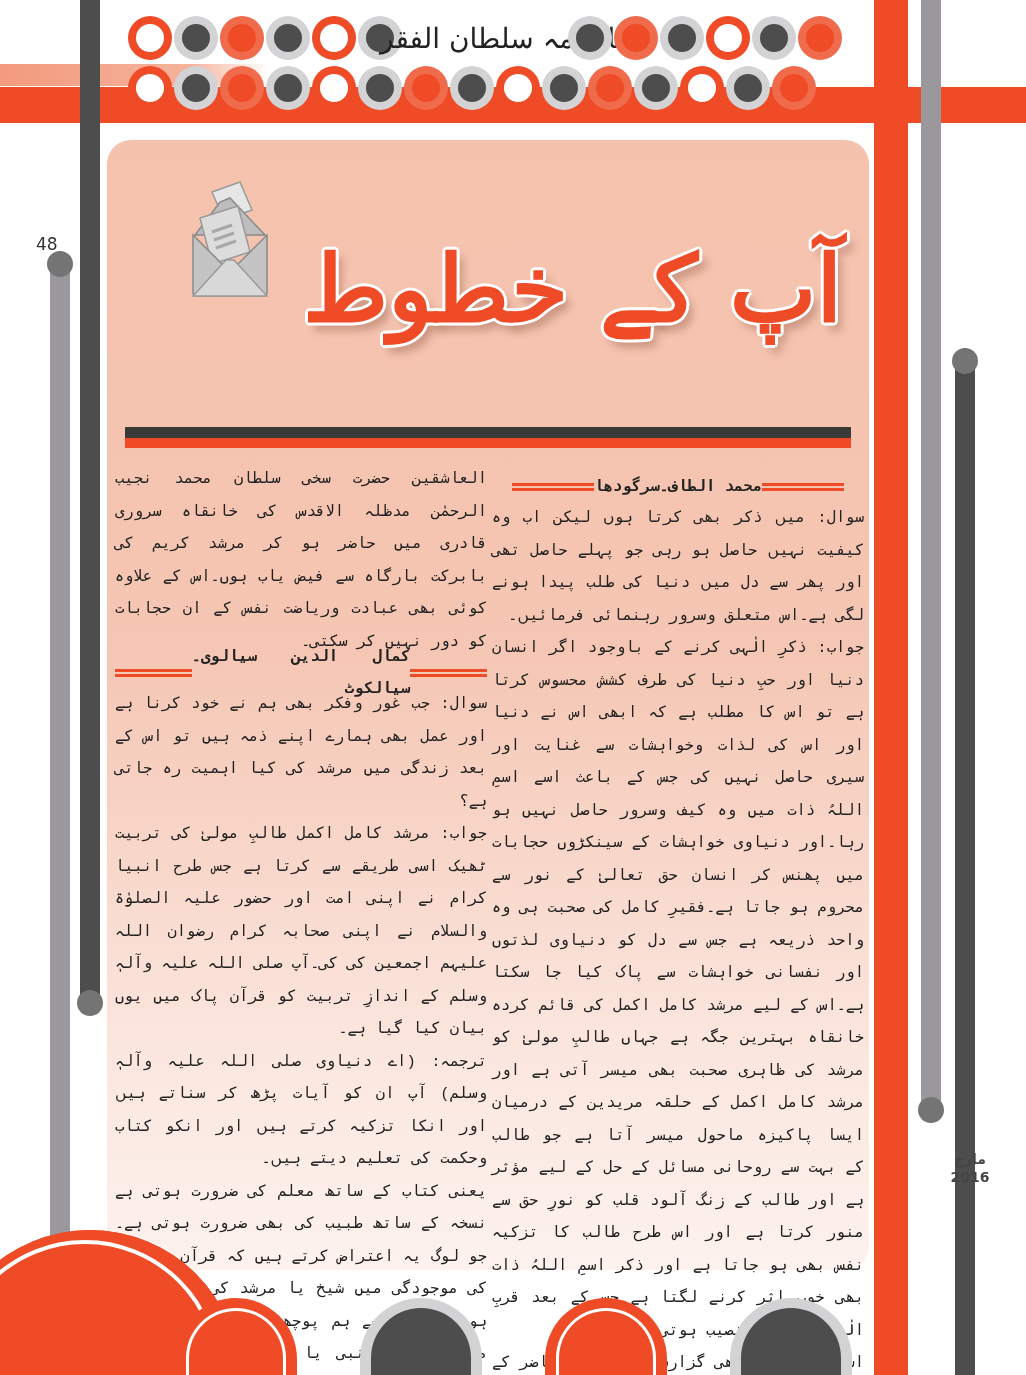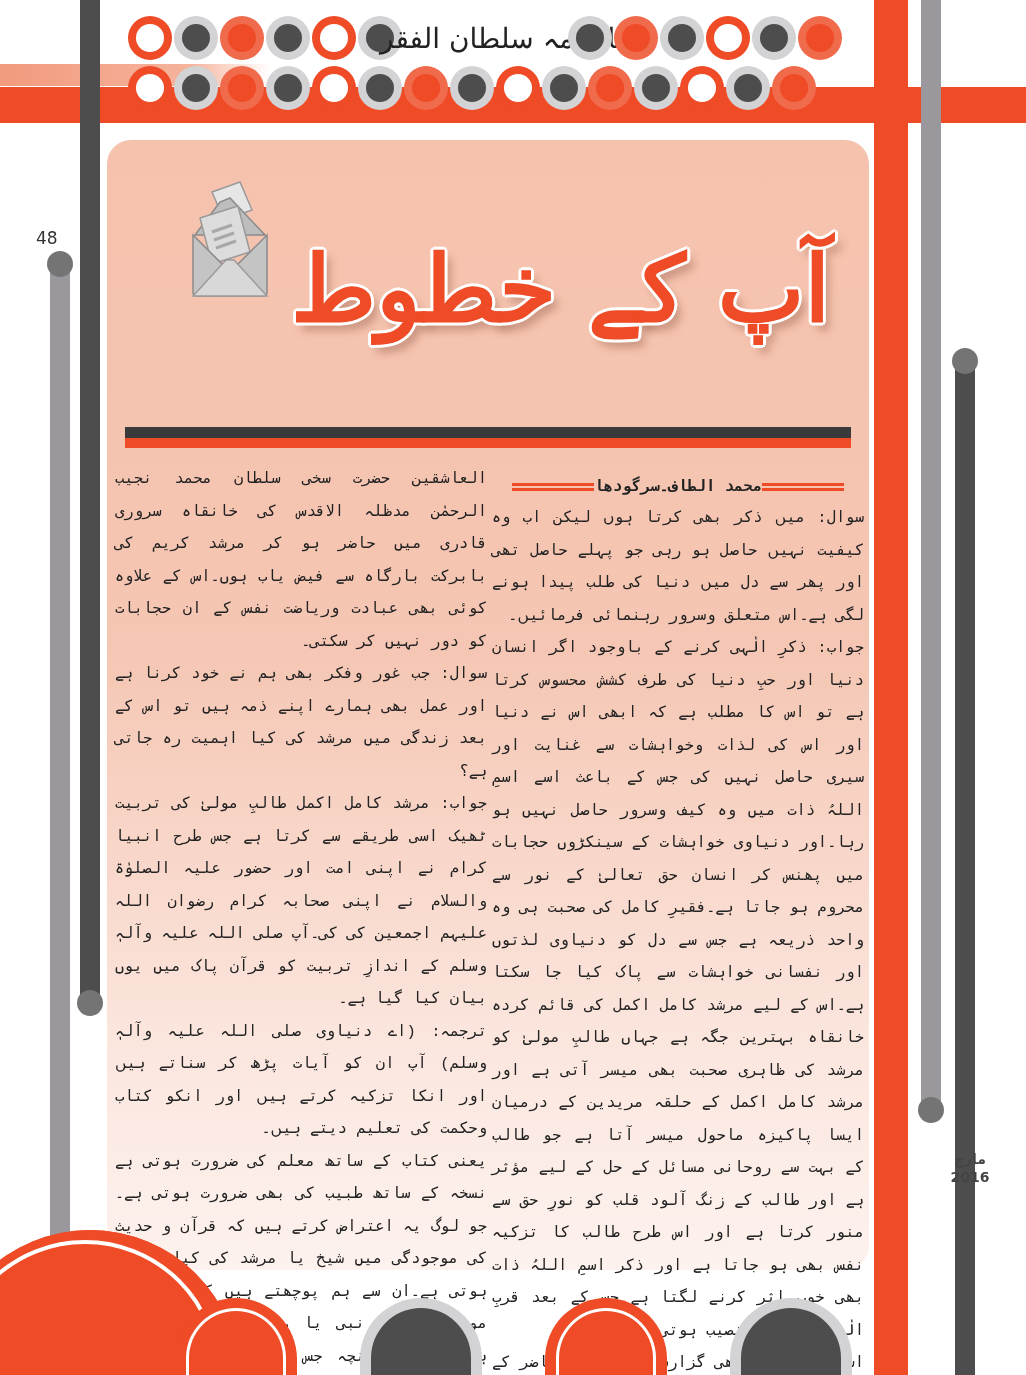--- a/index.html
+++ b/index.html
@@ -18,22 +18,22 @@
   .circles{display:flex;gap:2px;}
   .circ{width:44px;height:44px;border-radius:50%;display:flex;align-items:center;justify-content:center;box-sizing:border-box;}
   .circ .in{width:28px;height:28px;border-radius:50%;}
   .c-ring{background:#ee4b26;} .c-ring .in{background:#fff;}
   .c-grey{background:#d3d3d5;} .c-grey .in{background:#4d4d4d;}
   .c-salmon{background:#f06a4c;} .c-salmon .in{background:#ee4b26;}
   .logo{font-family:"DejaVu Serif",serif;font-size:28px;color:#222;direction:rtl;white-space:nowrap;}
   
   .panel{left:107px;top:140px;width:762px;height:1130px;border-radius:24px;
     background:linear-gradient(180deg,#f5c2ad 0%,#f5c6b3 45%,#fbe6de 80%,#fdf2ee 100%);}
-  .page-num{left:36px;top:228px;font-size:17px;color:#333;}
-  .title{left:360px;top:235px;font-family:"DejaVu Serif",serif;font-size:92px;font-weight:bold;color:#ee4b26;direction:rtl;
+  .page-num{left:36px;top:234px;font-size:17px;color:#333;}
+  .title{left:372px;top:235px;font-family:"DejaVu Serif",serif;font-size:92px;font-weight:bold;color:#ee4b26;direction:rtl;
     text-shadow:3px 0 0 #fff,-3px 0 0 #fff,0 3px 0 #fff,0 -3px 0 #fff,2px 2px 0 #fff,-2px -2px 0 #fff,2px -2px 0 #fff,-2px 2px 0 #fff,6px 8px 8px rgba(120,60,40,0.35);
     white-space:nowrap;width:470px;text-align:right;}
   .envelope{left:190px;top:180px;width:80px;height:125px;}
   .rule-dark{left:125px;top:427px;width:726px;height:11px;background:#3a3a3a;}
   .rule-red{left:125px;top:438px;width:726px;height:10px;background:#ee4b26;}
   .col{width:372px;direction:rtl;text-align:justify;font-family:Liberation Mono, monospace;font-size:15.5px;line-height:32.5px;color:#222;}
   .col p{margin:0;}
   .col-right{left:492px;top:472px;}
   .col-left{left:115px;top:463px;}
   .author{display:flex;align-items:center;justify-content:center;height:30px;font-weight:bold;}
@@ -177,20 +177,25 @@
     <span>محمد الطاف۔سرگودھا</span>
     <span class="dline"></span>
   </div>
   <p>سوال: میں ذکر بھی کرتا ہوں لیکن اب وہ کیفیت نہیں حاصل ہو رہی جو پہلے حاصل تھی اور پھر سے دل میں دنیا کی طلب پیدا ہونے لگی ہے۔اس متعلق وسرور رہنمائی فرمائیں۔</p>
   <p>جواب: ذکرِ الٰہی کرنے کے باوجود اگر انسان دنیا اور حبِ دنیا کی طرف کشش محسوس کرتا ہے تو اس کا مطلب ہے کہ ابھی اس نے دنیا اور اس کی لذات وخواہشات سے غنایت اور سیری حاصل نہیں کی جس کے باعث اسے اسمِ اللہُ ذات میں وہ کیف وسرور حاصل نہیں ہو رہا۔اور دنیاوی خواہشات کے سینکڑوں حجابات میں پھنس کر انسان حق تعالیٰ کے نور سے محروم ہو جاتا ہے۔فقیرِ کامل کی صحبت ہی وہ واحد ذریعہ ہے جس سے دل کو دنیاوی لذتوں اور نفسانی خواہشات سے پاک کیا جا سکتا ہے۔اس کے لیے مرشد کامل اکمل کی قائم کردہ خانقاہ بہترین جگہ ہے جہاں طالبِ مولیٰ کو مرشد کی ظاہری صحبت بھی میسر آتی ہے اور مرشد کامل اکمل کے حلقہ مریدین کے درمیان ایسا پاکیزہ ماحول میسر آتا ہے جو طالب کے بہت سے روحانی مسائل کے حل کے لیے مؤثر ہے اور طالب کے زنگ آلود قلب کو نورِ حق سے منور کرتا ہے اور اس طرح طالب کا تزکیہ نفس بھی ہو جاتا ہے اور ذکر اسمِ اللہُ ذات بھی خوب اثر کرنے لگتا ہے جس کے بعد قربِ الٰہی کی نعمت نصیب ہوتی ہے۔</p>
   <p>اس لیے آپ سے بھی گزارش ہے کہ عہدِ حاضر کے فقیرِ کامل سلطان</p>
 </div>
 
 <div class="abs col col-left">
   <p>العاشقین حضرت سخی سلطان محمد نجیب الرحمٰن مدظلہ الاقدس کی خانقاہ سروری قادری میں حاضر ہو کر مرشد کریم کی بابرکت بارگاہ سے فیض یاب ہوں۔اس کے علاوہ کوئی بھی عبادت وریاضت نفس کے ان حجابات کو دور نہیں کر سکتی۔</p>
+  <div class="author">
+    <span class="dline"></span>
+    <span>کمال الدین سیالوی۔سیالکوٹ</span>
+    <span class="dline"></span>
+  </div>
   <p>سوال: جب غور وفکر بھی ہم نے خود کرنا ہے اور عمل بھی ہمارے اپنے ذمہ ہیں تو اس کے بعد زندگی میں مرشد کی کیا اہمیت رہ جاتی ہے؟</p>
   <p>جواب: مرشد کامل اکمل طالبِ مولیٰ کی تربیت ٹھیک اسی طریقے سے کرتا ہے جس طرح انبیا کرام نے اپنی امت اور حضور علیہ الصلوٰۃ والسلام نے اپنی صحابہ کرام رضوان اللہ علیہم اجمعین کی کی۔آپ صلی اللہ علیہ وآلہٖ وسلم کے اندازِ تربیت کو قرآن پاک میں یوں بیان کیا گیا ہے۔</p>
   <p>ترجمہ: (اے دنیاوی صلی اللہ علیہ وآلہٖ وسلم) آپ ان کو آیات پڑھ کر سناتے ہیں اور انکا تزکیہ کرتے ہیں اور انکو کتاب وحکمت کی تعلیم دیتے ہیں۔</p>
   <p>یعنی کتاب کے ساتھ معلم کی ضرورت ہوتی ہے نسخہ کے ساتھ طبیب کی بھی ضرورت ہوتی ہے۔جو لوگ یہ اعتراض کرتے ہیں کہ قرآن و حدیث کی موجودگی میں شیخ یا مرشد کی کیا ضرورت ہوتی ہے۔ان سے ہم پوچھتے ہیں کہ قرآن کی موجودگی میں نبی یا رسول کی کیا ضرورت ہوتی ہے؟ چنانچہ جس طرح صحابہ کو رسول اللہ صلی اللہ علیہ</p>
 </div>
 
 <div class="abs date">
   <div>مارچ</div>
   <div>2016</div>
 </div>

